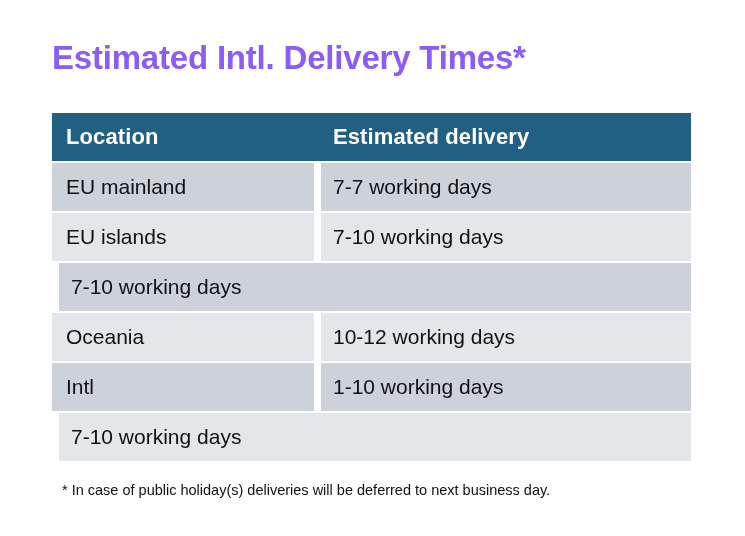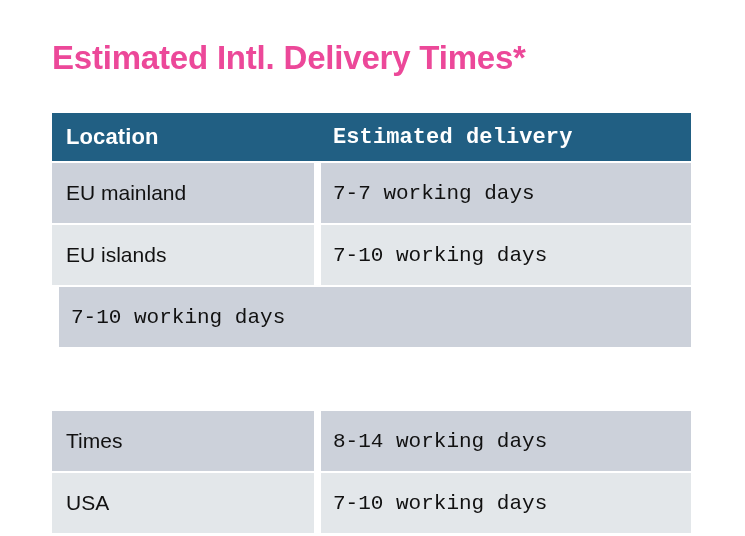--- a/index.html
+++ b/index.html
@@ -26,21 +26,21 @@
 
   
   .page-title {
     position: absolute;
     left: 52px;
     top: 36px;
     font-size: 33px;
     line-height: 44px;
     font-weight: 700;
     letter-spacing: -0.2px;
-    color: #ec4899;
+    color: #8b5cf6;
     white-space: nowrap;
   }
 
   
   .delivery-table {
     position: absolute;
     left: 52px;
     top: 113px;
     width: 639px;
   }
@@ -66,36 +66,35 @@
   .col-gap {
     width: 7px;
     background: #ffffff;
     flex: 0 0 7px;
   }
 
   .col-delivery {
     width: 370px;
     padding-left: 12px;
     flex: 1 1 auto;
-    font-family: Liberation Mono, monospace;
   }
 
   
   .t-header .t-cell {
     height: 48px;
     background: #215f83;
     color: #ffffff;
     font-size: 22px;
     font-weight: 700;
     letter-spacing: 0.1px;
   }
 
   
   .t-body-row .t-cell {
-    height: 60px;
+    height: 48px;
     color: #111111;
     font-size: 21px;
     font-weight: 400;
   }
 
   .t-body-row.odd .t-cell:not(.col-gap) {
     background: #ccd1da;
   }
 
   .t-body-row.even .t-cell:not(.col-gap) {
@@ -140,31 +139,33 @@
       <div class="t-cell col-gap"></div>
       <div class="t-cell col-delivery">7-10 working days</div>
     </div>
 
     <div class="t-row t-body-row odd">
       <div class="t-cell col-gap"></div>
       <div class="t-cell col-delivery">7-10 working days</div>
     </div>
 
     <div class="t-row t-body-row even">
+      <div class="t-cell col-location">Oceania</div>
       <div class="t-cell col-gap"></div>
+      <div class="t-cell col-delivery">10-12 working days</div>
     </div>
 
     <div class="t-row t-body-row odd">
-      <div class="t-cell col-location">Times</div>
+      <div class="t-cell col-location">Intl</div>
       <div class="t-cell col-gap"></div>
-      <div class="t-cell col-delivery">8-14 working days</div>
+      <div class="t-cell col-delivery">1-10 working days</div>
     </div>
 
     <div class="t-row t-body-row even">
-      <div class="t-cell col-location">USA</div>
       <div class="t-cell col-gap"></div>
       <div class="t-cell col-delivery">7-10 working days</div>
     </div>
 
   </div>
 
+  <div class="footnote">* In case of public holiday(s) deliveries will be deferred to next business day.</div>
 
 </div>
 
 </body></html>

